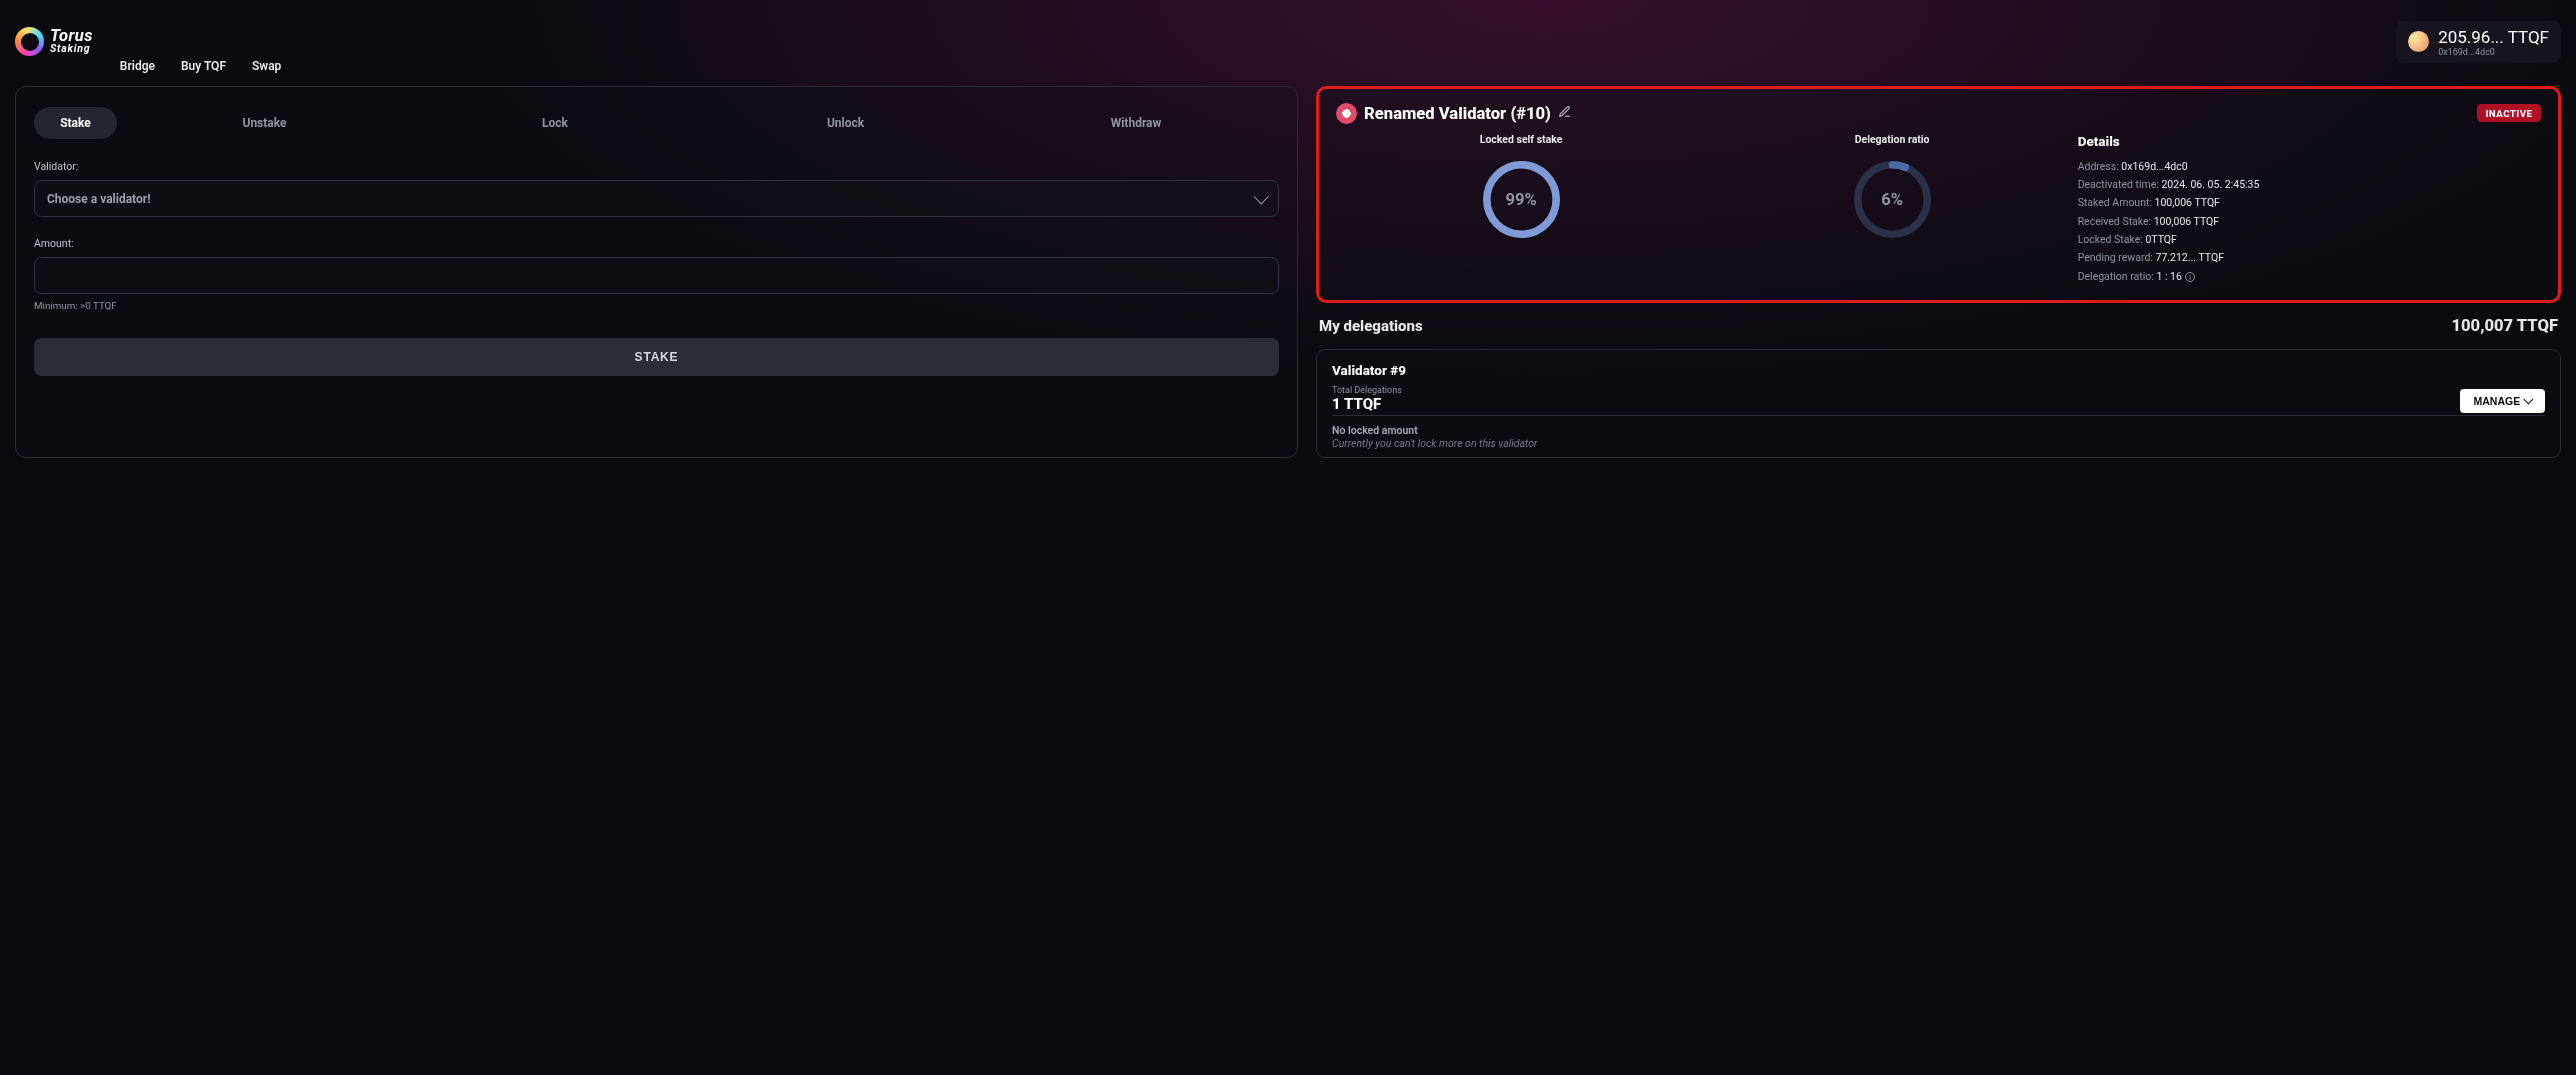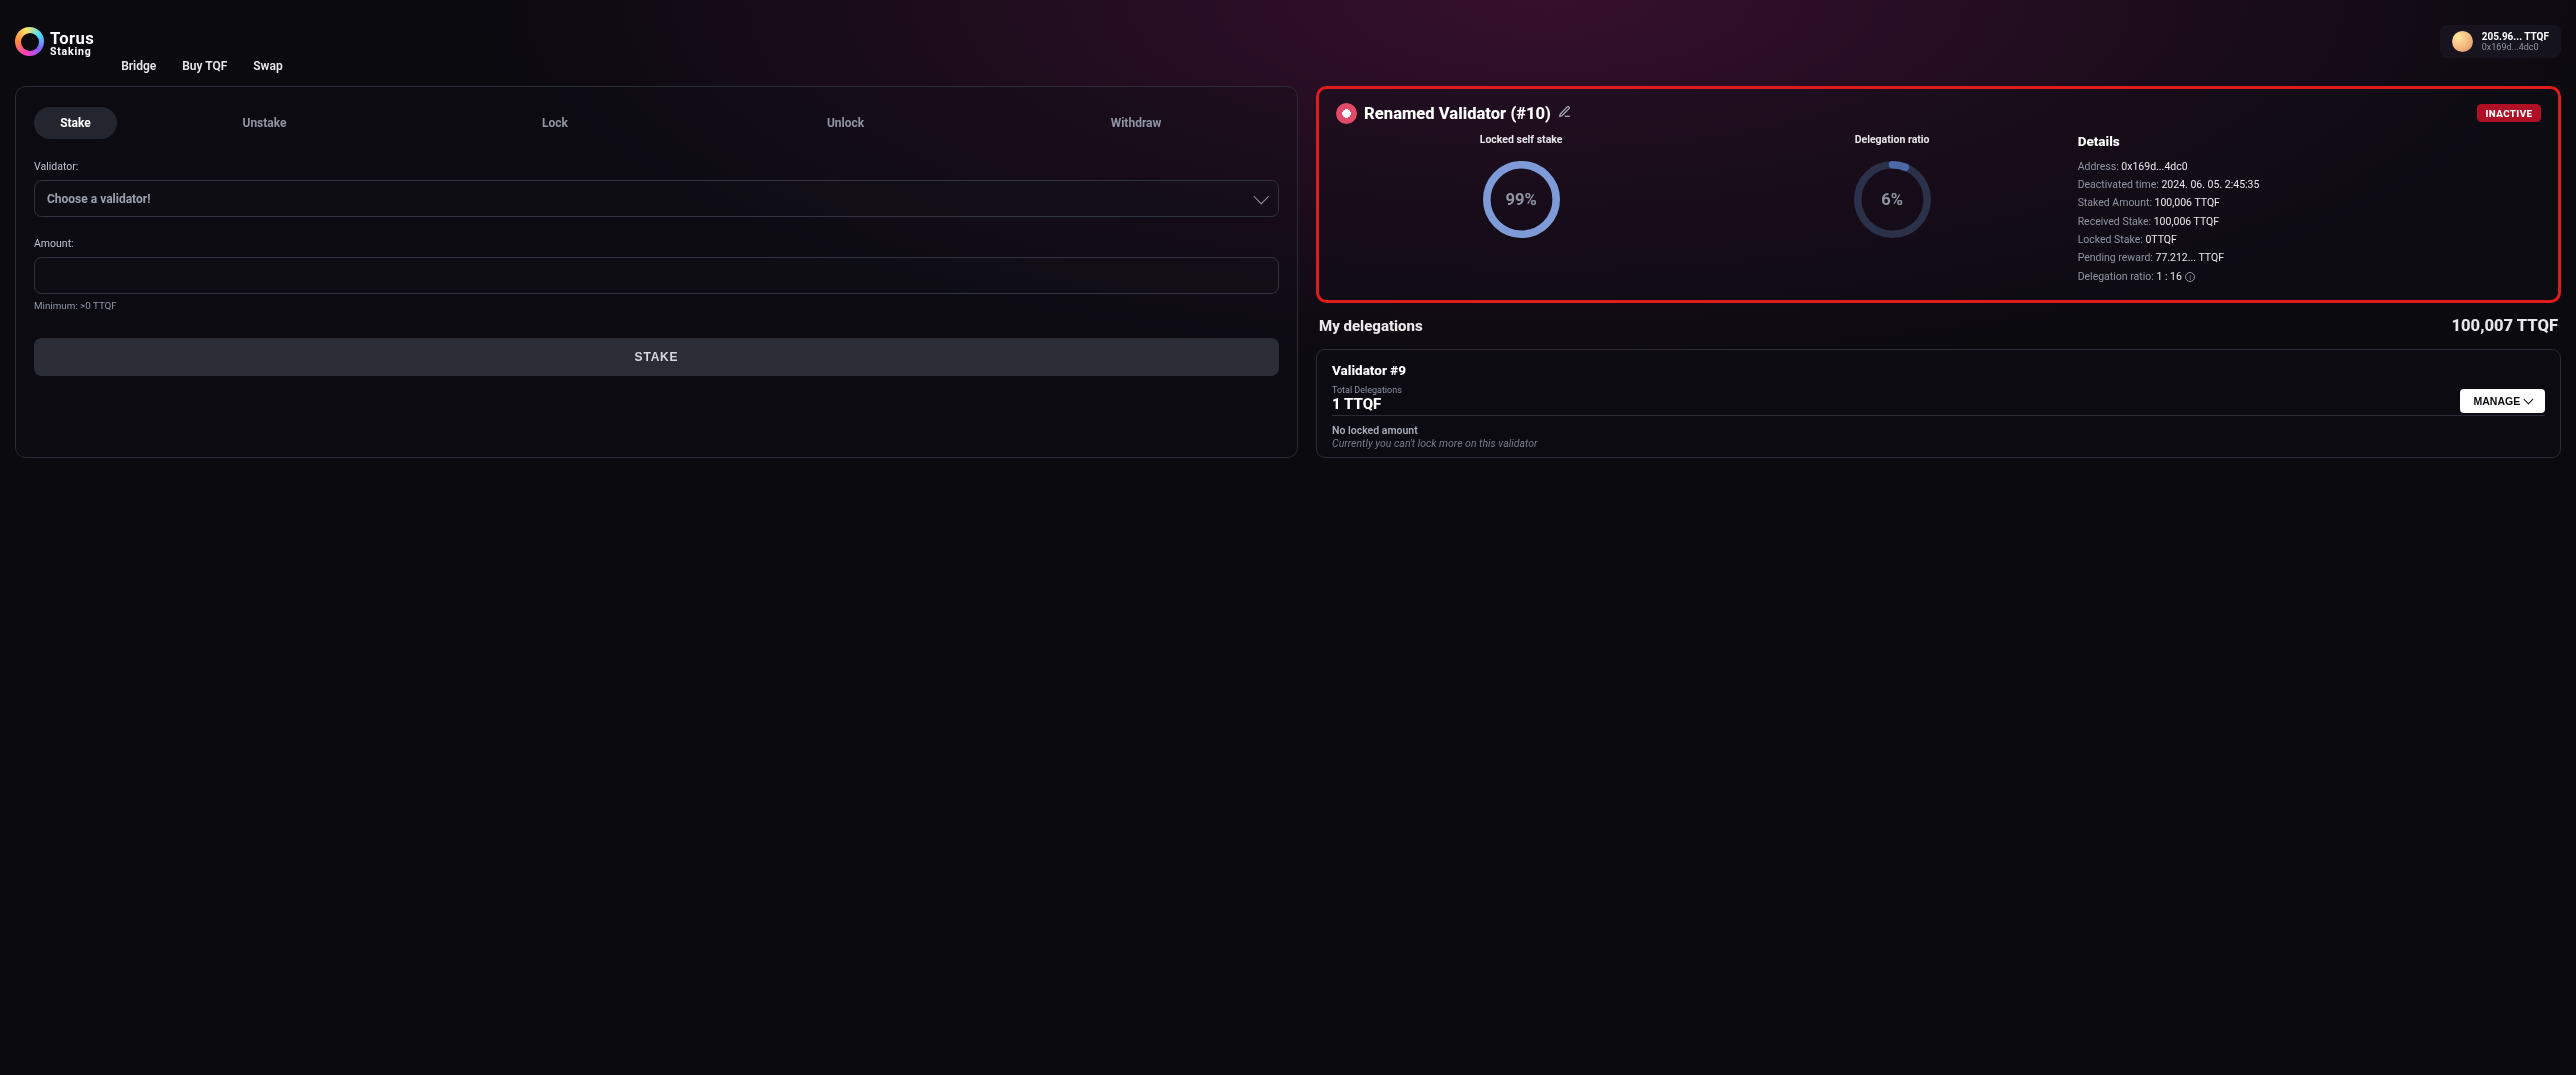--- a/index.html
+++ b/index.html
@@ -8,38 +8,38 @@
     font-family: -apple-system, BlinkMacSystemFont, "Segoe UI", Roboto, "Helvetica Neue", Arial, sans-serif;
     background: #0a0a0f;
     background-image: radial-gradient(ellipse 60% 50% at 60% 0%, rgba(90,20,70,0.55) 0%, rgba(15,10,25,0) 70%);
     color: #e8e8ea;
     min-height: 493px;
   }
   .app { padding: 0 15px 15px 15px; }
 
   
   .header { display: flex; align-items: center; padding: 10.5px 0 13.5px 0; }
-  .logo { display: flex; align-items: flex-end; gap: 6px; margin-right: 27px; }
+  .logo { display: flex; align-items: center; gap: 6px; margin-right: 27px; font-style: italic; }
   .logo-ring {
     width: 29px; height: 29px; border-radius: 50%;
     background: conic-gradient(from 200deg, #ff3fb5, #ff8a3d, #ffe264, #47e0ff, #8a5cff, #ff3fb5);
     display:flex;align-items:center;justify-content:center;
   }
   .logo-ring::after{content:"";width:18px;height:18px;border-radius:50%;background:#0a0a0f;}
   .logo-text { display:flex; flex-direction:column; line-height:0.9; }
   .logo-text .top { font-size:16.6px; font-weight:700; letter-spacing:0.4px; color:#fff; }
   .logo-text .bot { font-size:10.5px; font-weight:700; letter-spacing:0.8px; color:#fff; }
   .nav { display:flex; gap:26px;margin-top:48px; }
   .nav a { color:#e8e8ea; font-weight:600; font-size:12px; text-decoration:none; cursor:pointer; }
   .account {
     margin-left:auto; display:flex; align-items:center; gap:9px;
     background:rgba(30,30,40,0.55); border-radius:7.5px; padding:6px 12px;
   }
   .account .avatar { width:21px;height:21px;border-radius:50%;background:radial-gradient(circle at 30% 30%, #ffe9a0, #f3b57d 55%, #d88a6f); }
-  .account .bal-line { font-weight:700; font-size:10px; color:#fff; }
+  .account .bal-line { font-weight:400; font-size:17px; color:#fff; }
   .account .addr-line { font-size:9px; color:#8f94a3; }
 
   
   .main { display:flex; gap:18px; }
   .panel { border:0.8px solid #2a2c36; border-radius:10.5px; background:rgba(15,15,22,0.35); }
   .left-panel { flex:1; padding:19.6px 18px 21px 18px; }
   .right-col { flex:1; display:flex; flex-direction:column; gap:13.5px; }
 
   
   .tabs { display:flex; gap:4.5px; margin-bottom:21px; }

